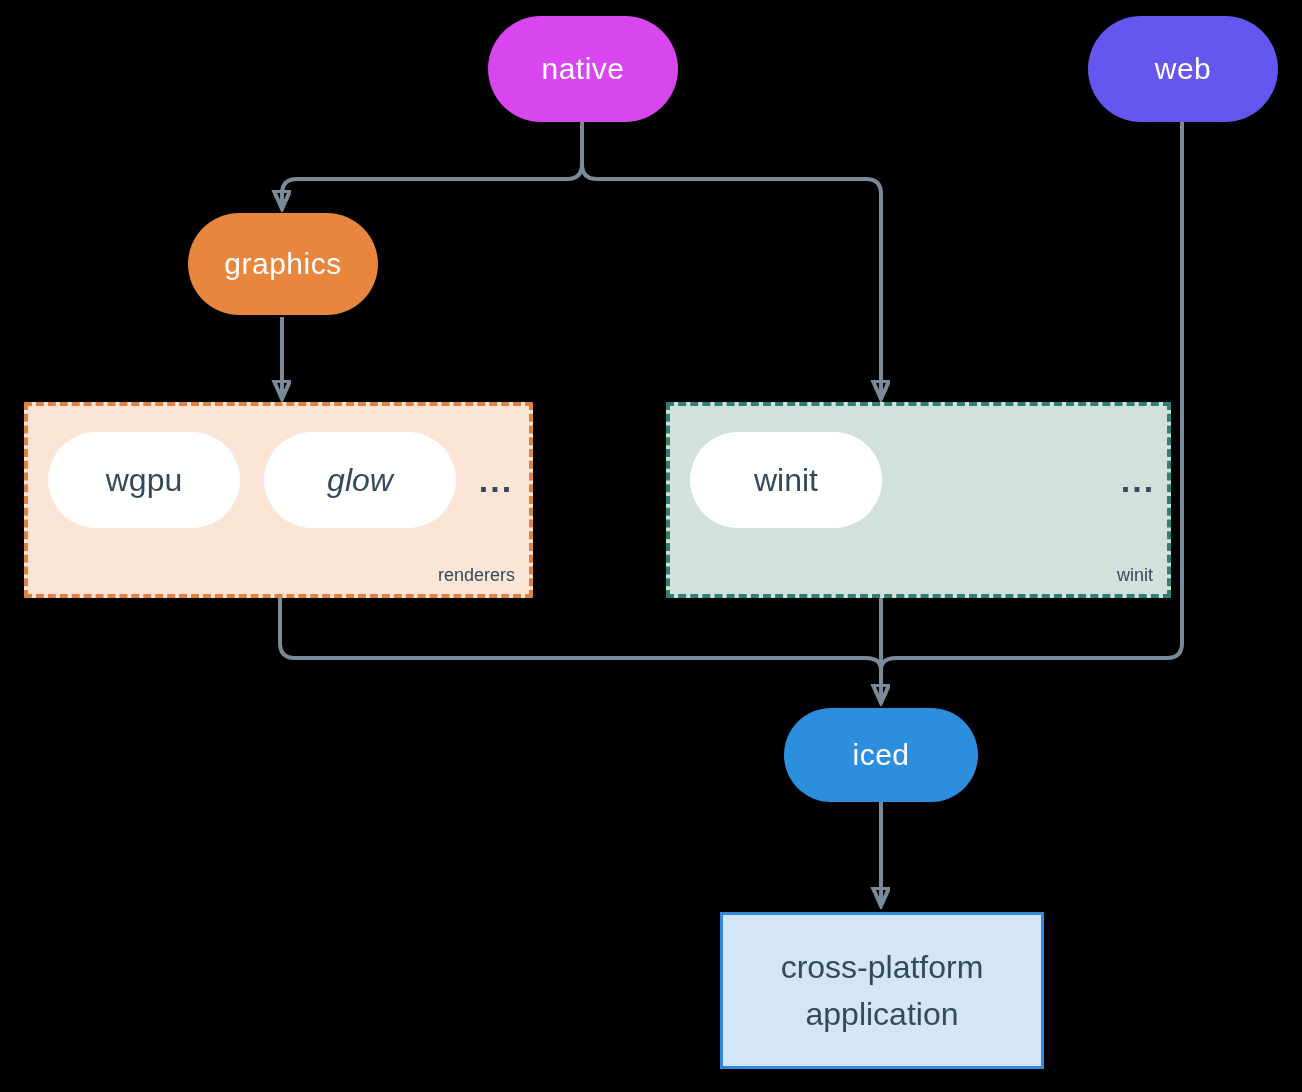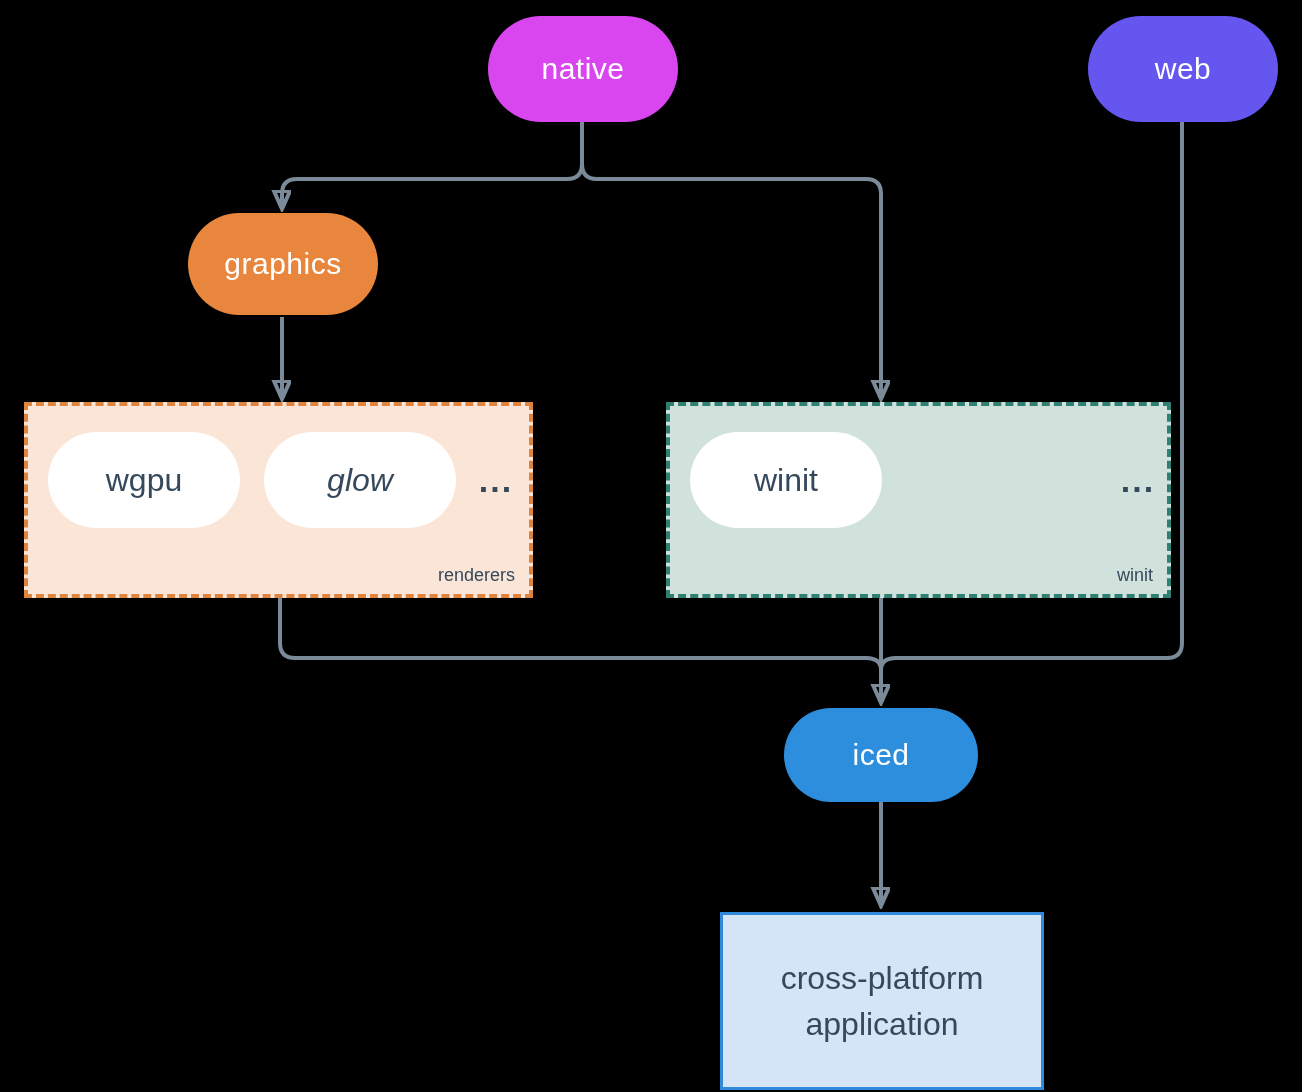--- a/index.html
+++ b/index.html
@@ -80,21 +80,21 @@
   }
   .group-label {
     position: absolute;
     right: 14px;
     bottom: 8px;
     color: #35495d;
     font-size: 18px;
   }
   .node-app {
     position: absolute;
-    left: 720px; top: 912px; width: 324px; height: 178px;
+    left: 720px; top: 912px; width: 324px; height: 157px;
     box-sizing: border-box;
     background: #d4e5f7;
     border: 3px solid #3089db;
     color: #35495d;
     font-size: 32px;
     display: flex;
     flex-direction: column;
     align-items: center;
     justify-content: center;
     line-height: 1.45;

